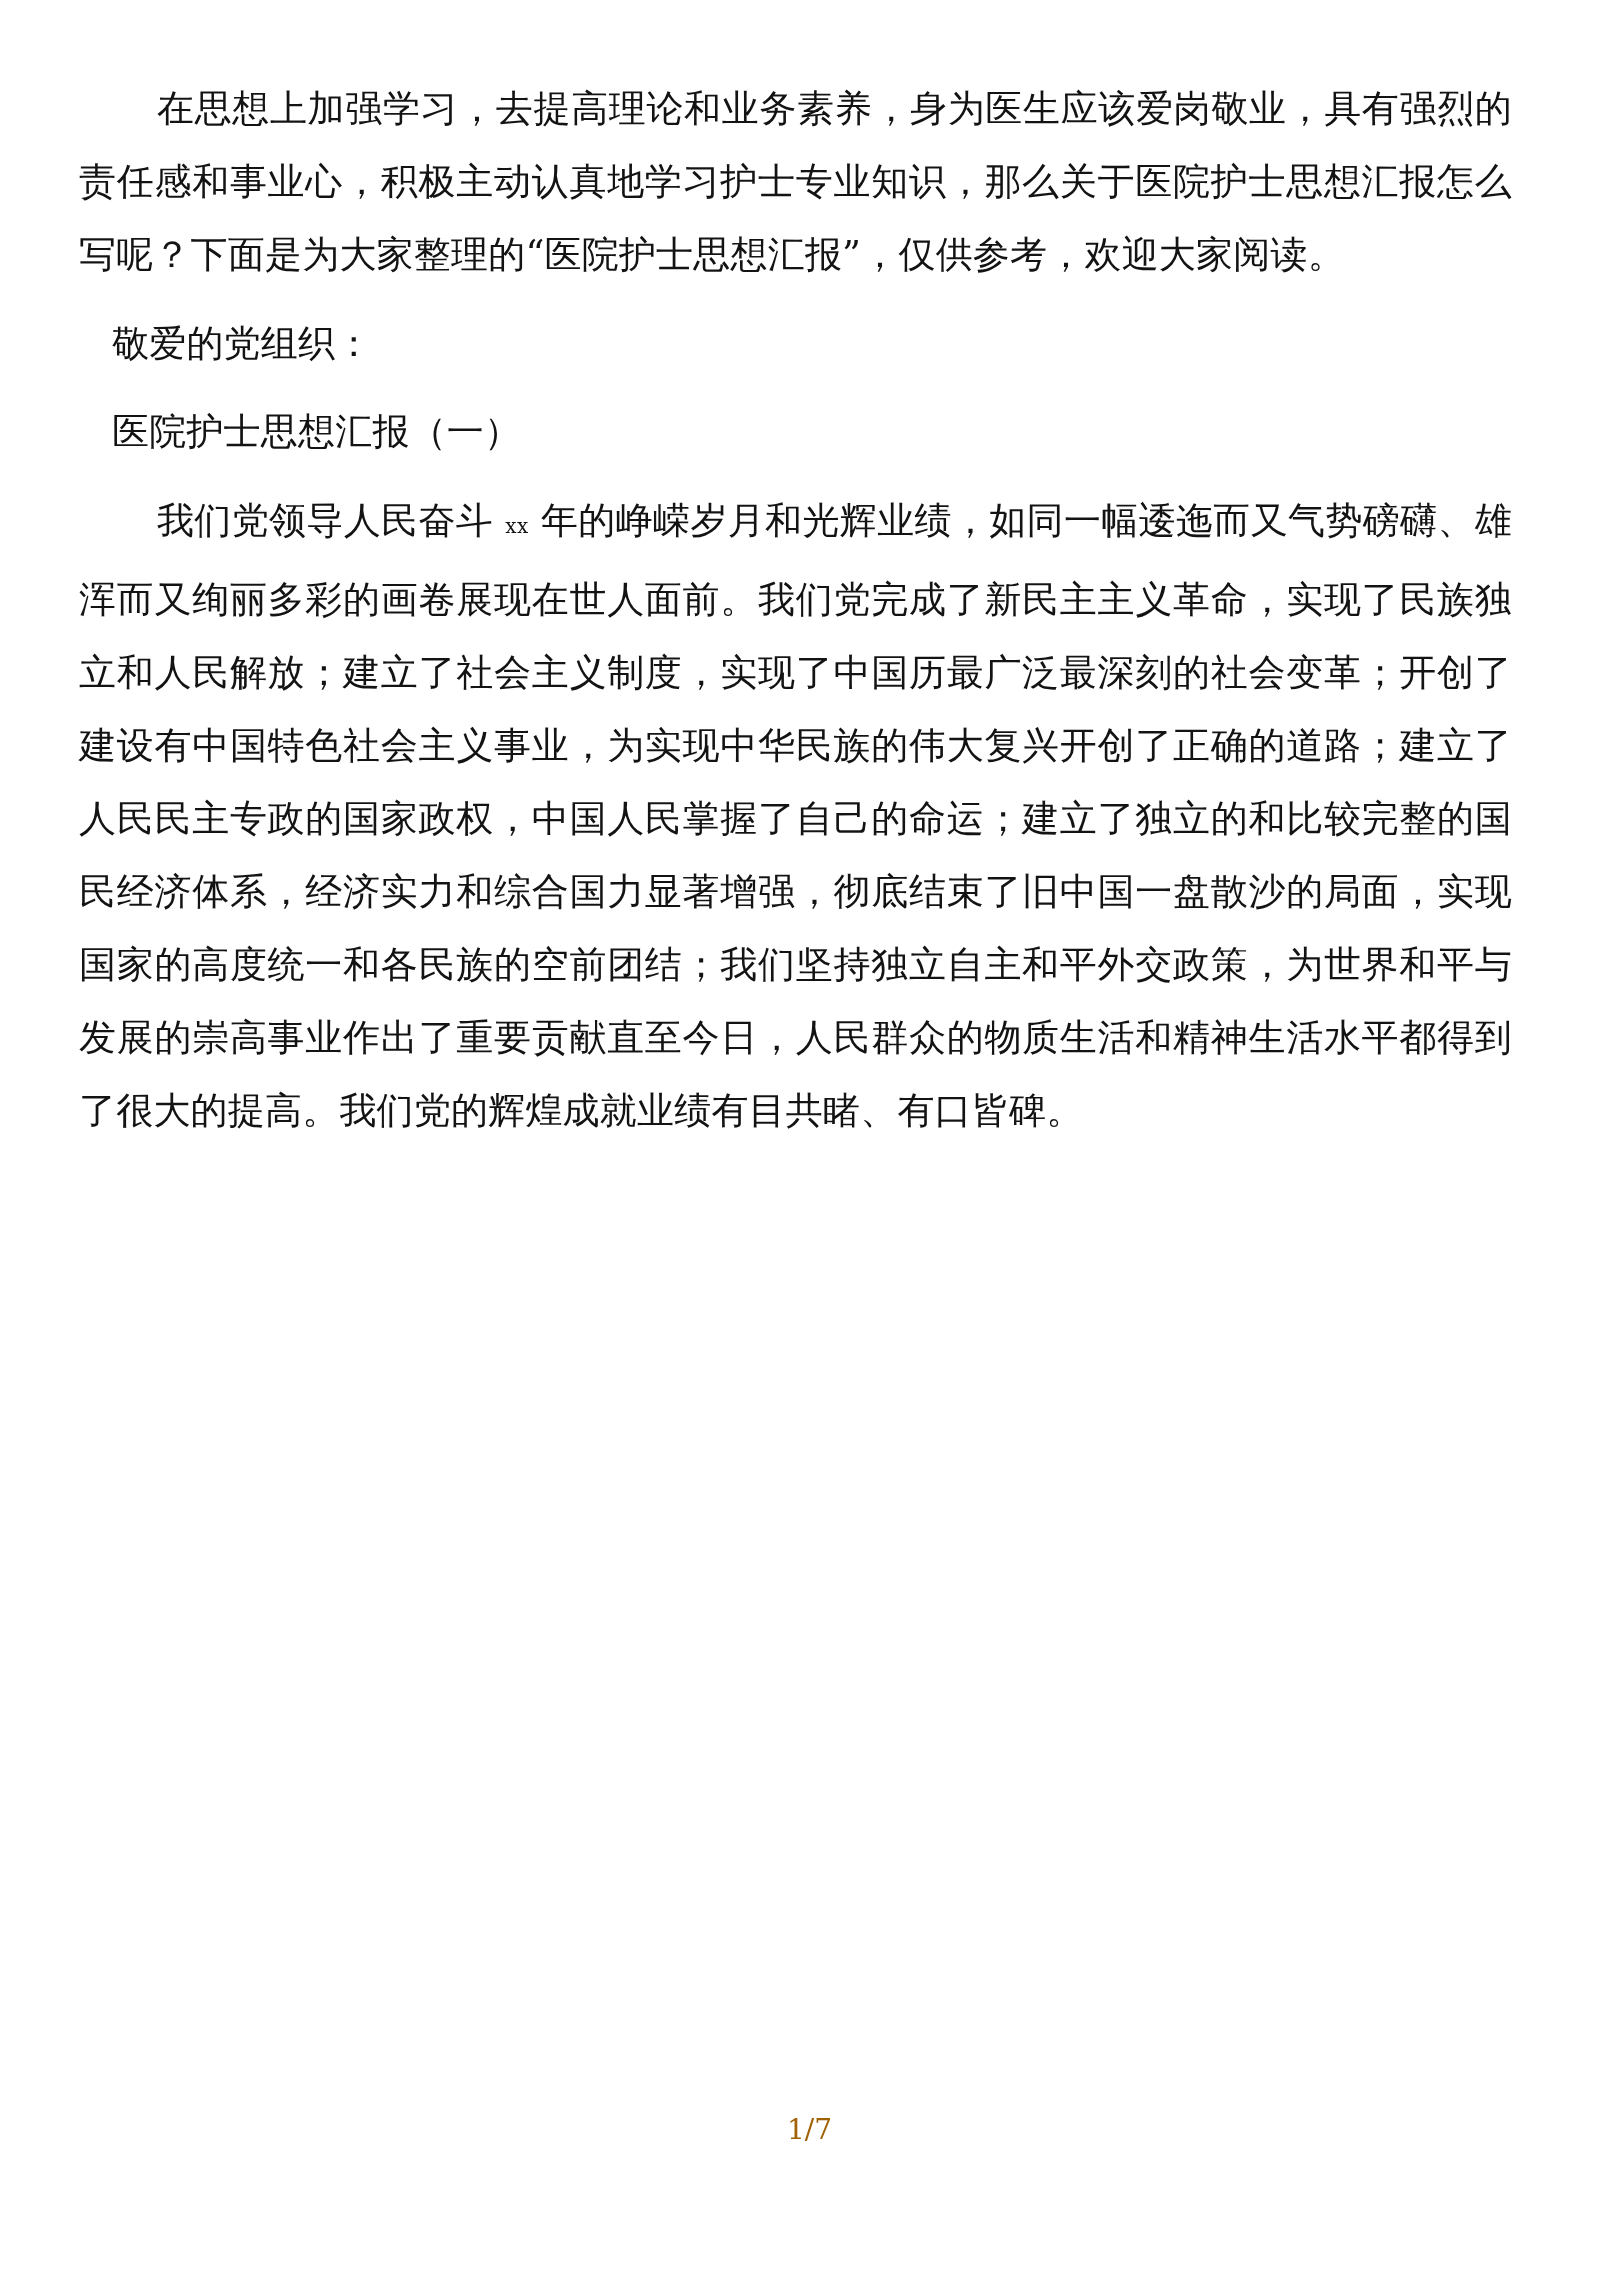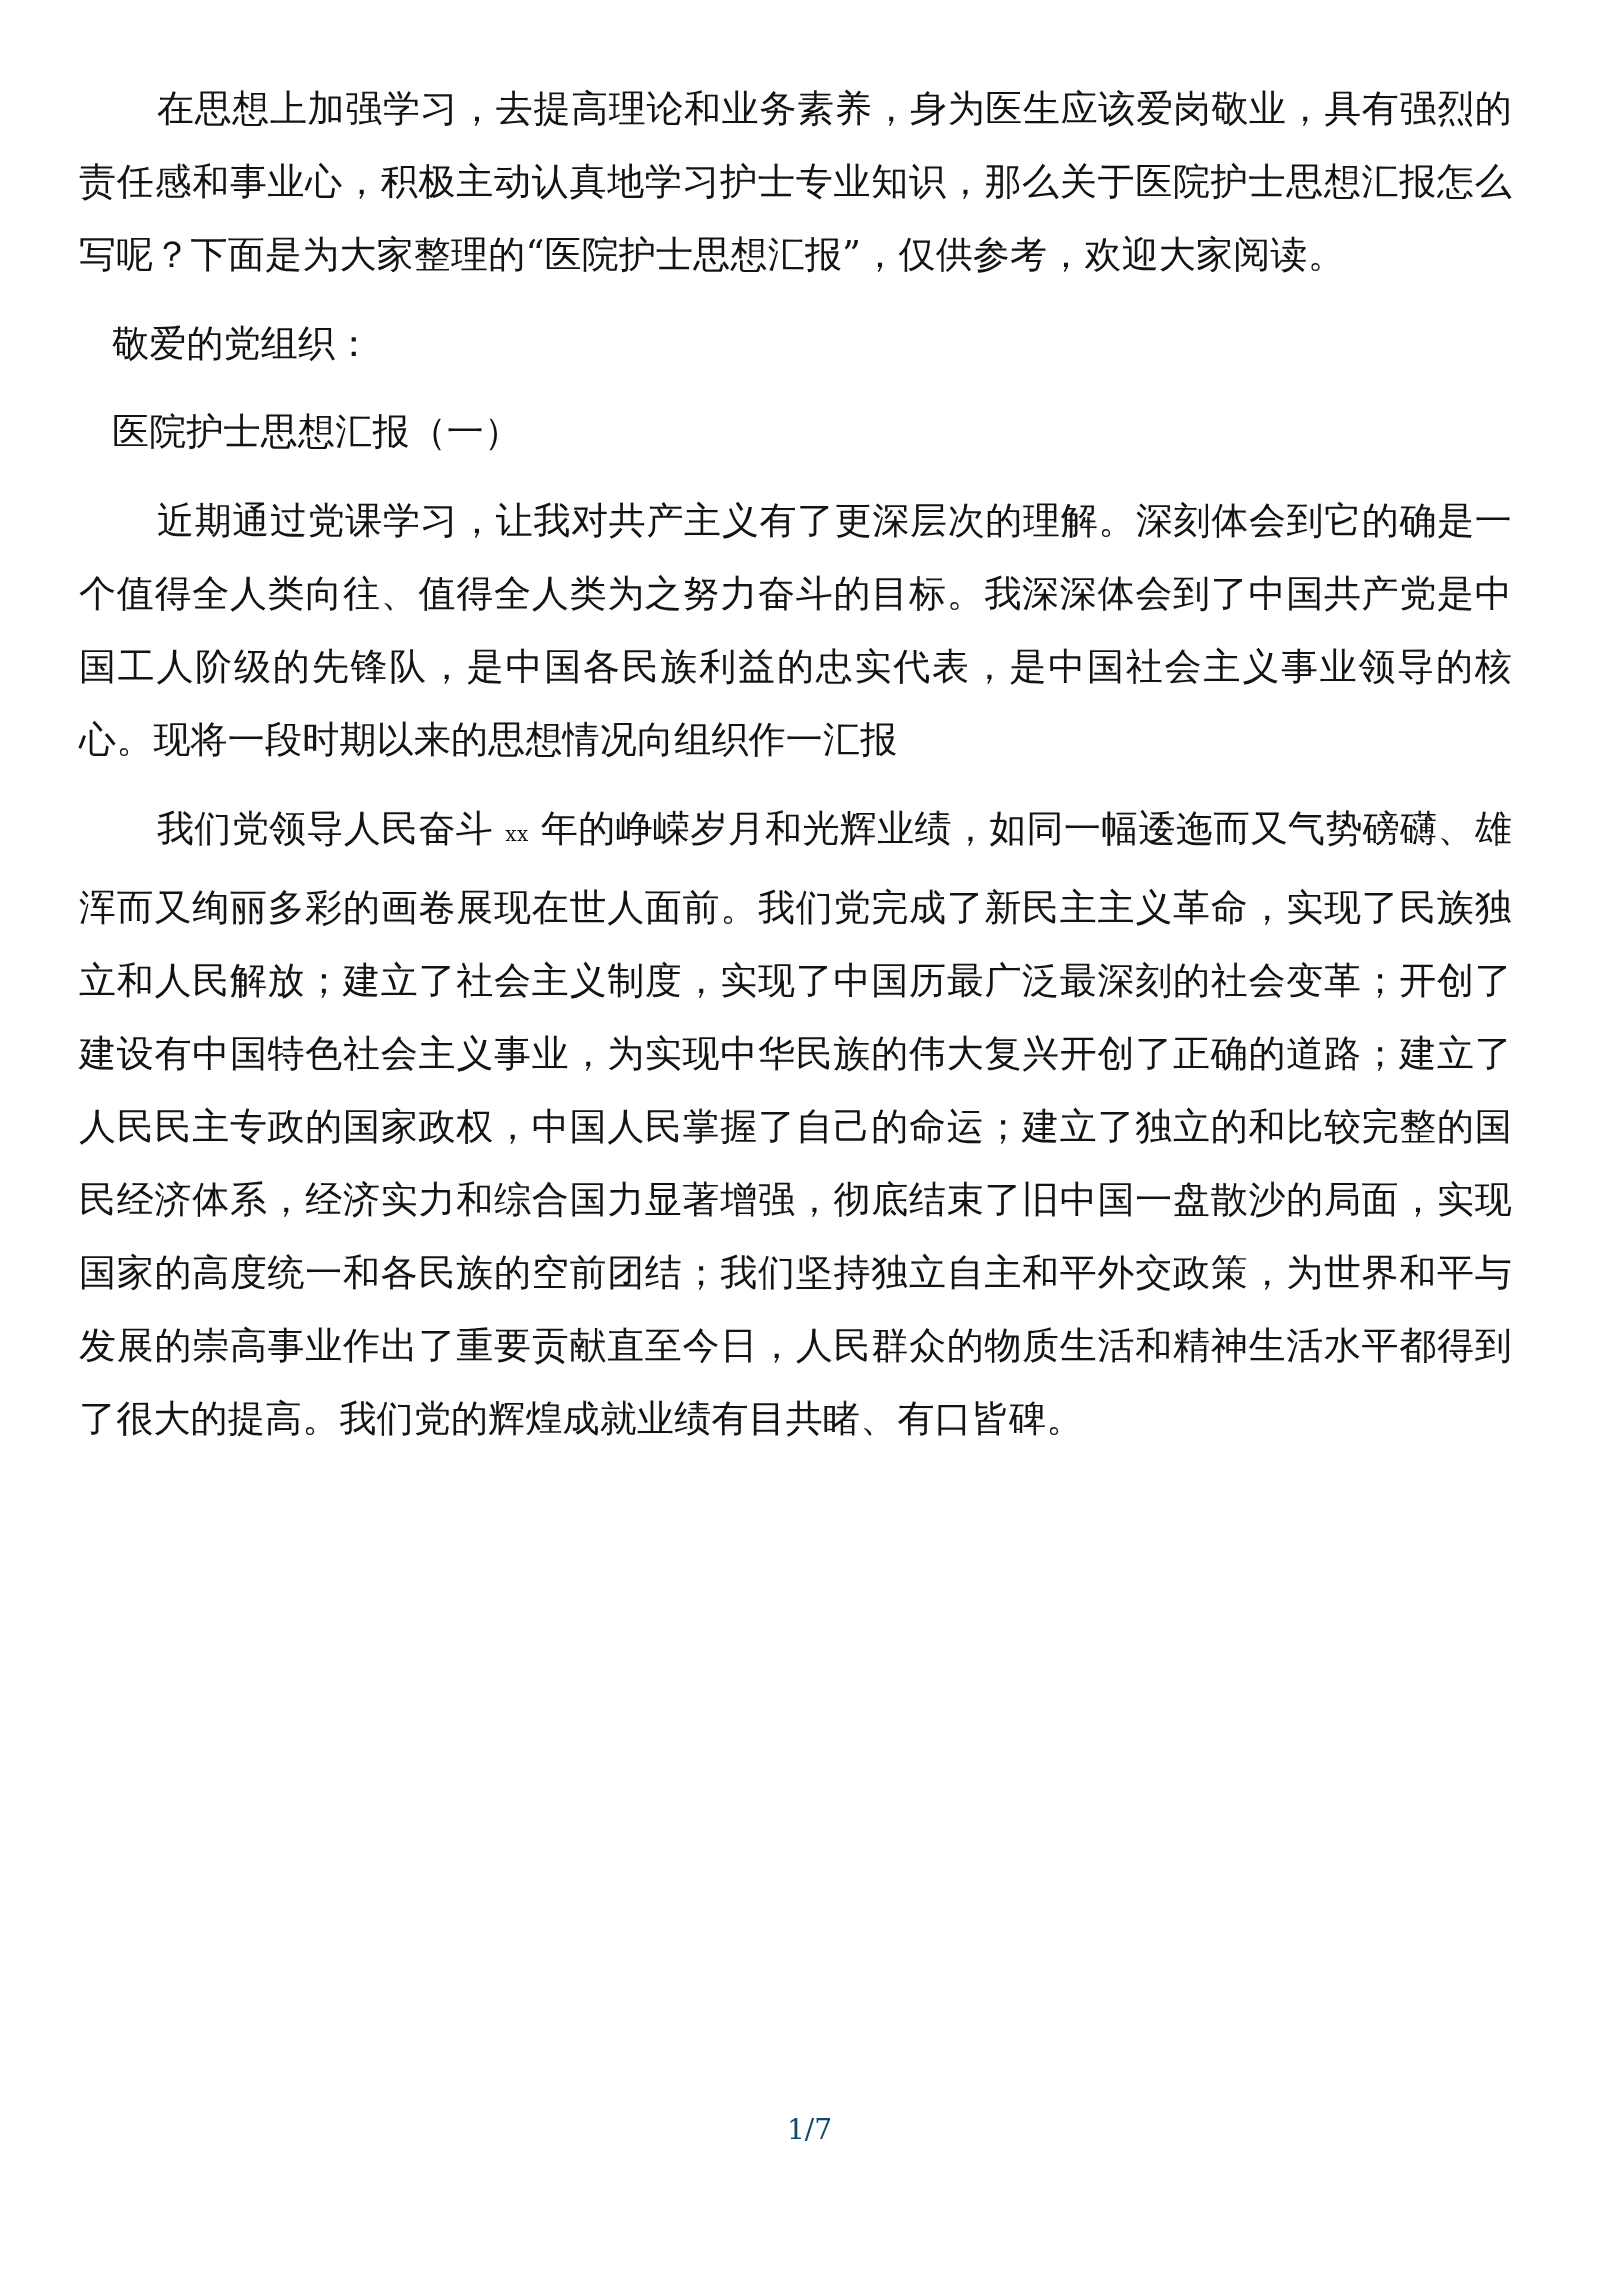--- a/index.html
+++ b/index.html
@@ -49,38 +49,37 @@
     letter-spacing: 0.5px;
   }
   .footer {
     position: absolute;
     left: 0;
     right: 0;
     top: 2114px;
     text-align: center;
     font-size: 28px;
     line-height: 31px;
-    color: #0c4a6e;
+    color: #a16207;
     font-family: "DejaVu Serif", "Liberation Serif", serif;
   }
 </style>
 </head>
 <body>
 
 <div class="page">
 
   <div class="doc-body">
 
     <p class="para indent">在思想上加强学习，去提高理论和业务素养，身为医生应该爱岗敬业，具有强烈的责任感和事业心，积极主动认真地学习护士专业知识，那么关于医院护士思想汇报怎么写呢？下面是为大家整理的“医院护士思想汇报”，仅供参考，欢迎大家阅读。</p>
 
     <p class="para noindent">敬爱的党组织：</p>
 
     <p class="para noindent">医院护士思想汇报（一）</p>
 
-    <p class="para indent">近期通过党课学习，让我对共产主义有了更深层次的理解。深刻体会到它的确是一个值得全人类向往、值得全人类为之努力奋斗的目标。我深深体会到了中国共产党是中国工人阶级的先锋队，是中国各民族利益的忠实代表，是中国社会主义事业领导的核心。现将一段时期以来的思想情况向组织作一汇报</p>
 
     <p class="para indent"><span>我们党领导人民奋斗 </span><span class="latin">xx</span><span> 年的峥嵘岁月和光辉业绩，如同一幅逶迤而又气势磅礴、雄浑而又绚丽多彩的画卷展现在世人面前。我们党完成了新民主主义革命，实现了民族独立和人民解放；建立了社会主义制度，实现了中国历最广泛最深刻的社会变革；开创了建设有中国特色社会主义事业，为实现中华民族的伟大复兴开创了正确的道路；建立了人民民主专政的国家政权，中国人民掌握了自己的命运；建立了独立的和比较完整的国民经济体系，经济实力和综合国力显著增强，彻底结束了旧中国一盘散沙的局面，实现国家的高度统一和各民族的空前团结；我们坚持独立自主和平外交政策，为世界和平与发展的崇高事业作出了重要贡献直至今日，人民群众的物质生活和精神生活水平都得到了很大的提高。我们党的辉煌成就业绩有目共睹、有口皆碑。</span></p>
 
 
   </div>
 
   <div class="footer">1/7</div>
 
 </div>
 

